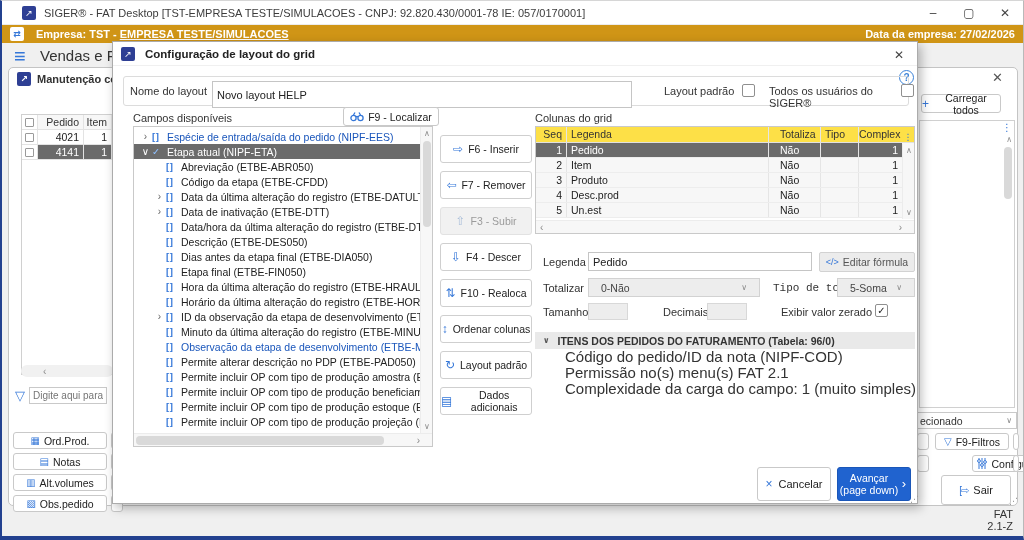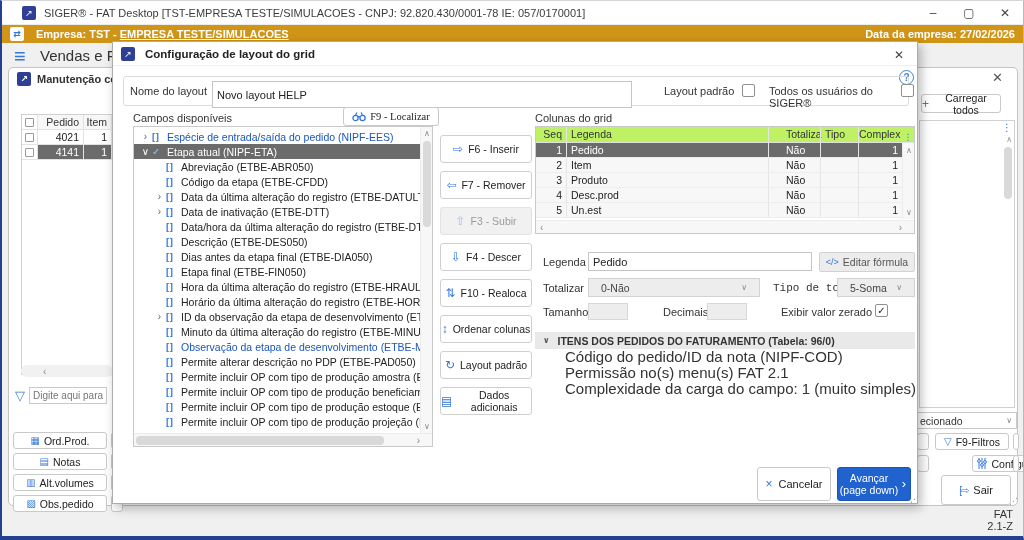--- a/index.html
+++ b/index.html
@@ -80,21 +80,21 @@
   .dclose { position:absolute; right:8px; top:4px; width:20px; height:18px; display:flex; align-items:center; justify-content:center; color:#444; font-size:12px; }
   .dhelp { position:absolute; left:786px; top:28px; width:15px; height:15px; border:1.5px solid #3b82d8; border-radius:50%; color:#3b82d8; font-size:10px; font-weight:bold; display:flex; align-items:center; justify-content:center; }
 
   .namebox { position:absolute; left:10px; top:34px; width:786px; height:30px; border:1px solid #dcdcdc; border-radius:3px; }
   .namebox label { position:absolute; left:6px; top:8px; color:#333; }
   .namebox input { position:absolute; left:88px; top:4px; width:420px; height:27px; border:1px solid #c5c5c5; font-size:11px; padding:0 4px; font-family:inherit; color:#222; }
   .cklabel { position:absolute; top:8px; color:#333; }
   .ckbox { position:absolute; top:7px; width:13px; height:13px; border:1px solid #8f8f8f; border-radius:2px; background:#fff; font-size:10px; line-height:11px; text-align:center; color:#222; font-weight:bold; }
 
   .seclabel { position:absolute; color:#333; }
-  .locbtn { position:absolute; left:230px; top:65px; width:96px; height:19px; background:#fff; border:1px solid #c9c9c9; border-radius:3px; display:flex; align-items:center; justify-content:center; gap:4px; font-size:10.5px; font-family:Liberation Serif, serif; color:#222; }
+  .locbtn { position:absolute; left:230px; top:65px; width:96px; height:19px; background:#fff; border:1px solid #c9c9c9; border-radius:3px; display:flex; align-items:center; justify-content:center; gap:4px; font-size:10.5px; font-family:Liberation Sans, sans-serif; color:#222; }
   .binoc { display:inline-flex; }
 
   
   .treebox { position:absolute; left:20px; top:84px; width:300px; height:321px; border:1px solid #c9c9c9; overflow:hidden; background:#fff; }
   .tree { position:absolute; left:0; top:2px; width:286px; }
   .trow { display:flex; align-items:center; height:15px; white-space:nowrap; overflow:hidden; font-size:10.5px; color:#222; }
   .trow.lvl0 { padding-left:5px; }
   .trow.lvl1 { padding-left:19px; }
   .trow.blue .tlabel { color:#1a56bb; }
   .trow.sel { background:#6b6b6b; color:#fff; }
@@ -113,26 +113,26 @@
 
   
   .midcol { position:absolute; left:327px; top:93px; width:92px; }
   .mbtn { width:92px; height:28px; display:flex; align-items:center; justify-content:center; gap:5px; background:#fff; border:1px solid #cfcfcf; border-radius:3px; font-size:10.5px; color:#222; margin-bottom:8px; font-family:inherit; }
   .mbtn .mico { color:#3577d8; font-size:12px; }
   .mbtn.disabled { background:#f1f1f1; color:#9b9b9b; border-color:#e2e2e2; }
   .mbtn.disabled .mico { color:#a9bed9; }
 
   
   .gridbox { position:absolute; left:422px; top:84px; width:380px; height:108px; border:1px solid #c9c9c9; font-size:10.5px; overflow:hidden; }
-  .ghead { display:flex; height:16px; align-items:flex-end; border-bottom:1px solid #e0e0e0; color:#333; background:#bef264; }
+  .ghead { display:flex; height:16px; align-items:flex-end; border-bottom:1px solid #e0e0e0; color:#333; background:#fde047; }
   .grow { display:flex; height:15px; align-items:center; border-bottom:1px solid #ededed; background:#f7f7f7; }
   .grow.sel .c-seq, .grow.sel .c-leg, .grow.sel .c-tot, .grow.sel .c-tipo, .grow.sel .c-cx { background:#6b6b6b; color:#fff; }
   .c-seq { width:30px; text-align:right; padding-right:4px; height:100%; line-height:15px; }
   .c-leg { width:202px; padding-left:4px; border-left:1px solid #e5e5e5; height:100%; line-height:15px; }
-  .c-tot { width:52px; padding-left:17px; border-left:1px solid #e5e5e5; height:100%; line-height:15px; }
+  .c-tot { width:52px; padding-left:11px; border-left:1px solid #e5e5e5; height:100%; line-height:15px; }
   .c-tipo { width:38px; padding-left:4px; border-left:1px solid #e5e5e5; height:100%; line-height:15px; }
   .c-cx { width:44px; text-align:right; padding-right:4px; border-left:1px solid #e5e5e5; height:100%; line-height:15px; }
   .gdots { width:12px; text-align:center; color:#3577d8; font-size:9px; }
   .gvscroll { position:absolute; right:0; top:17px; width:12px; height:75px; background:#f7f7f7; border-left:1px solid #ececec; }
   .gvscroll .a { position:absolute; left:0; width:12px; text-align:center; color:#8a8a8a; font-size:8px; }
   .ghscroll { position:absolute; left:0; bottom:0; width:380px; height:13px; background:#f7f7f7; border-top:1px solid #ececec; }
   .ghscroll .al { position:absolute; left:4px; top:1px; color:#8a8a8a; font-size:10px; }
   .ghscroll .ar { position:absolute; right:14px; top:1px; color:#8a8a8a; font-size:10px; }
 
   

